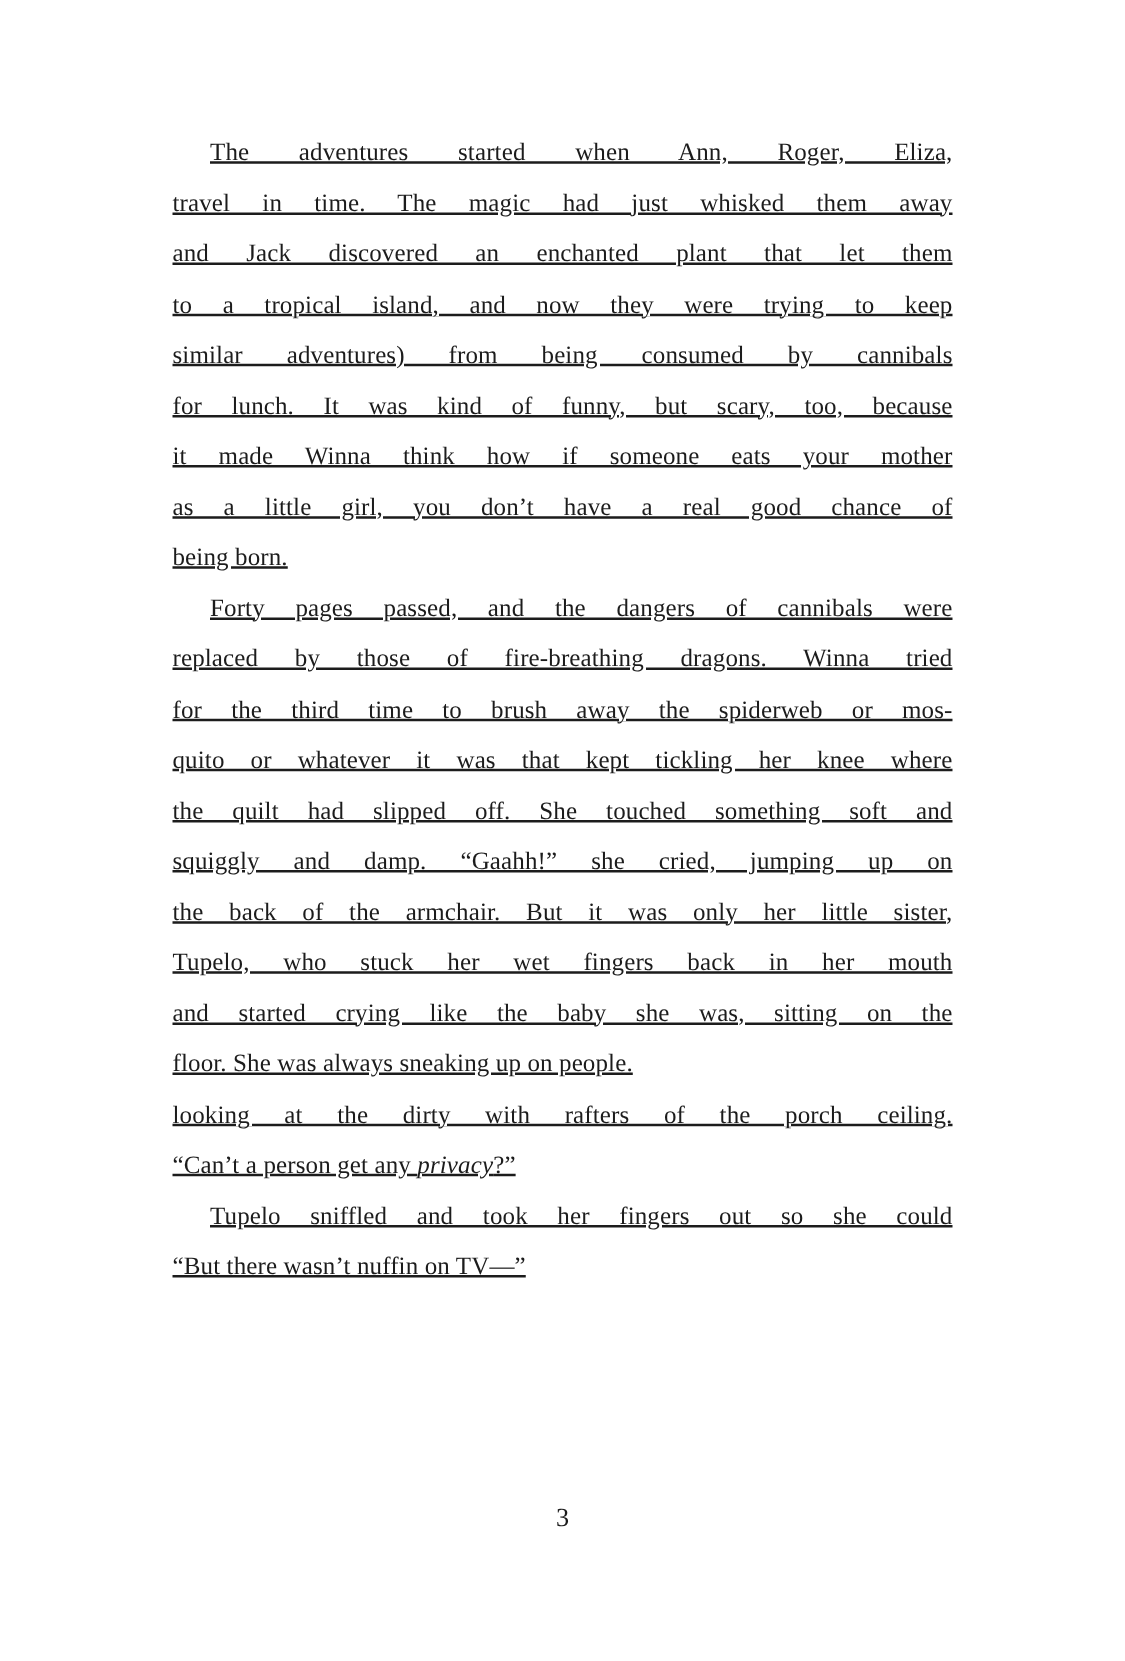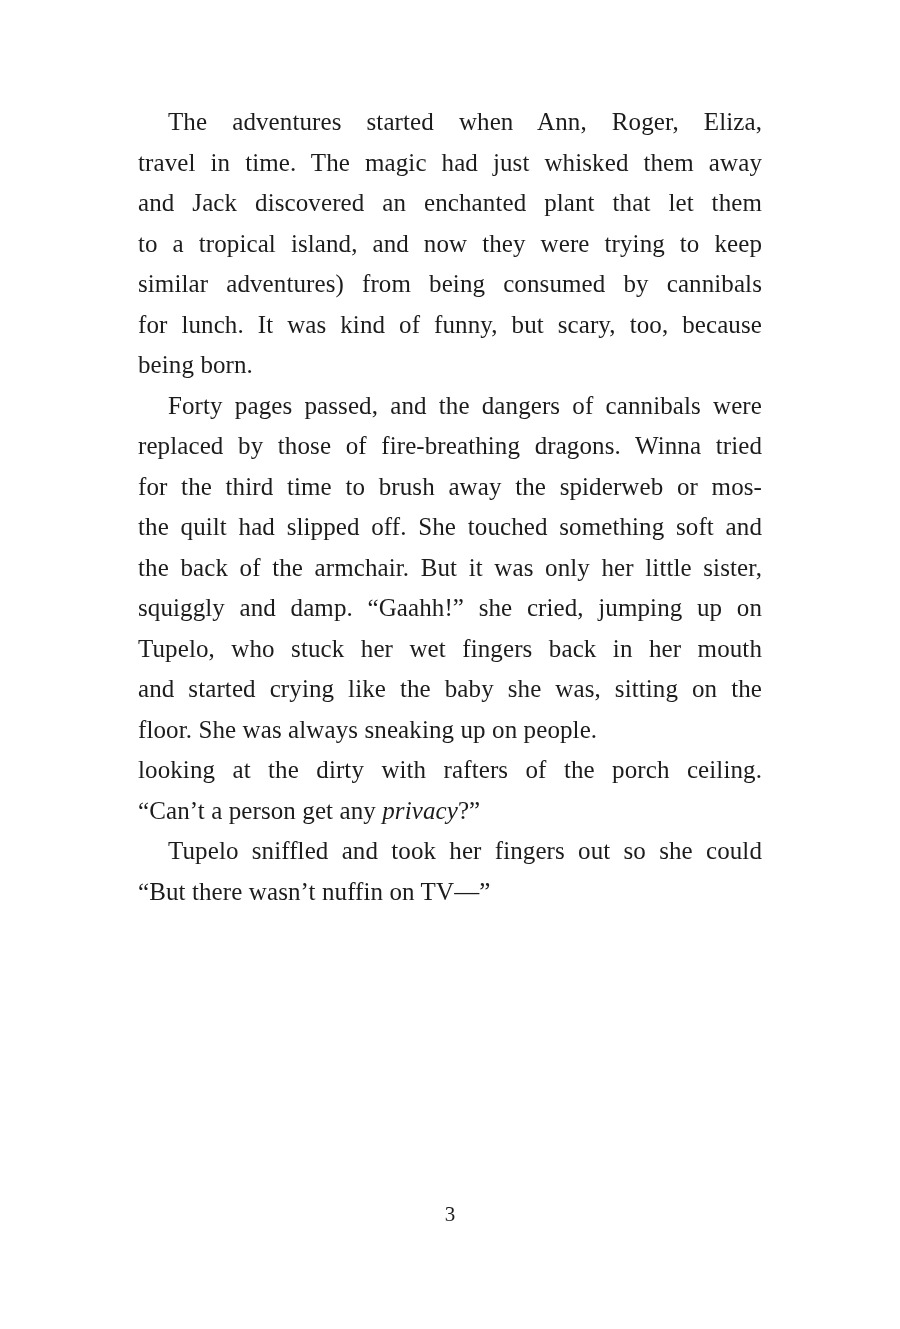--- a/index.html
+++ b/index.html
@@ -16,27 +16,28 @@
     font-family: "Liberation Serif", "DejaVu Serif", serif;
     color: #1c1c1c;
   }
   .text-block {
     position: absolute;
     left: 138px;
     top: 102px;
     width: 624px;
   }
   .line {
-    font-size: 25px;
+    font-size: 20px;
     line-height: 40.5px;
     text-align: justify;
     text-align-last: justify;
     text-justify: inter-word;
     letter-spacing: 0.1px;
     white-space: normal;
+    text-decoration: underline;
   }
   .line.first {
     text-indent: 30px;
   }
   .line.last {
     text-align-last: left;
   }
   .italic {
     font-style: italic;
   }
@@ -54,27 +55,30 @@
 <body>
 
 <div class="page">
   <div class="text-block" id="text-block">
       <div class="line first">The adventures started when Ann, Roger, Eliza,</div>
       <div class="line">travel in time. The magic had just whisked them away</div>
       <div class="line">and Jack discovered an enchanted plant that let them</div>
       <div class="line">to a tropical island, and now they were trying to keep</div>
       <div class="line">similar adventures) from being consumed by cannibals</div>
       <div class="line">for lunch. It was kind of funny, but scary, too, because</div>
+      <div class="line">it made Winna think how if someone eats your mother</div>
+      <div class="line">as a little girl, you don’t have a real good chance of</div>
       <div class="line last">being born.</div>
       <div class="line first">Forty pages passed, and the dangers of cannibals were</div>
       <div class="line">replaced by those of fire-breathing dragons. Winna tried</div>
       <div class="line">for the third time to brush away the spiderweb or mos-</div>
+      <div class="line">quito or whatever it was that kept tickling her knee where</div>
       <div class="line">the quilt had slipped off. She touched something soft and</div>
+      <div class="line">squiggly and damp. “Gaahh!” she cried, jumping up on</div>
       <div class="line">the back of the armchair. But it was only her little sister,</div>
-      <div class="line">squiggly and damp. “Gaahh!” she cried, jumping up on</div>
       <div class="line">Tupelo, who stuck her wet fingers back in her mouth</div>
       <div class="line">and started crying like the baby she was, sitting on the</div>
       <div class="line last">floor. She was always sneaking up on people.</div>
       <div class="line">looking at the dirty with rafters of the porch ceiling.</div>
       <div class="line last"><span>“Can’t a person get any </span><span class="italic">privacy</span><span>?”</span></div>
       <div class="line first">Tupelo sniffled and took her fingers out so she could</div>
       <div class="line last">“But there wasn’t nuffin on TV—”</div>
     </div>
   <div class="page-number">3</div>
 </div>

